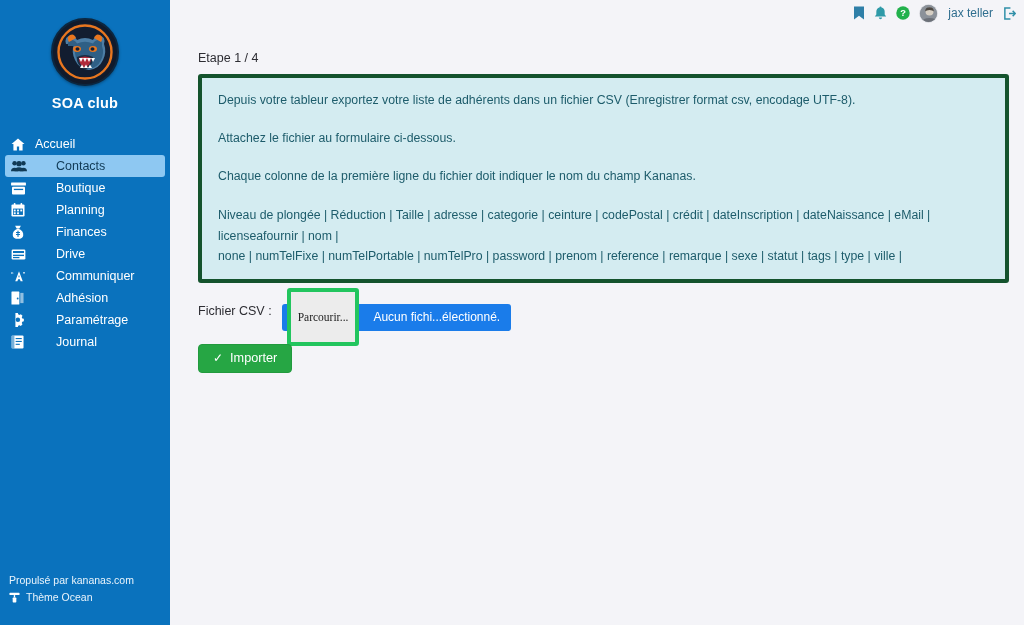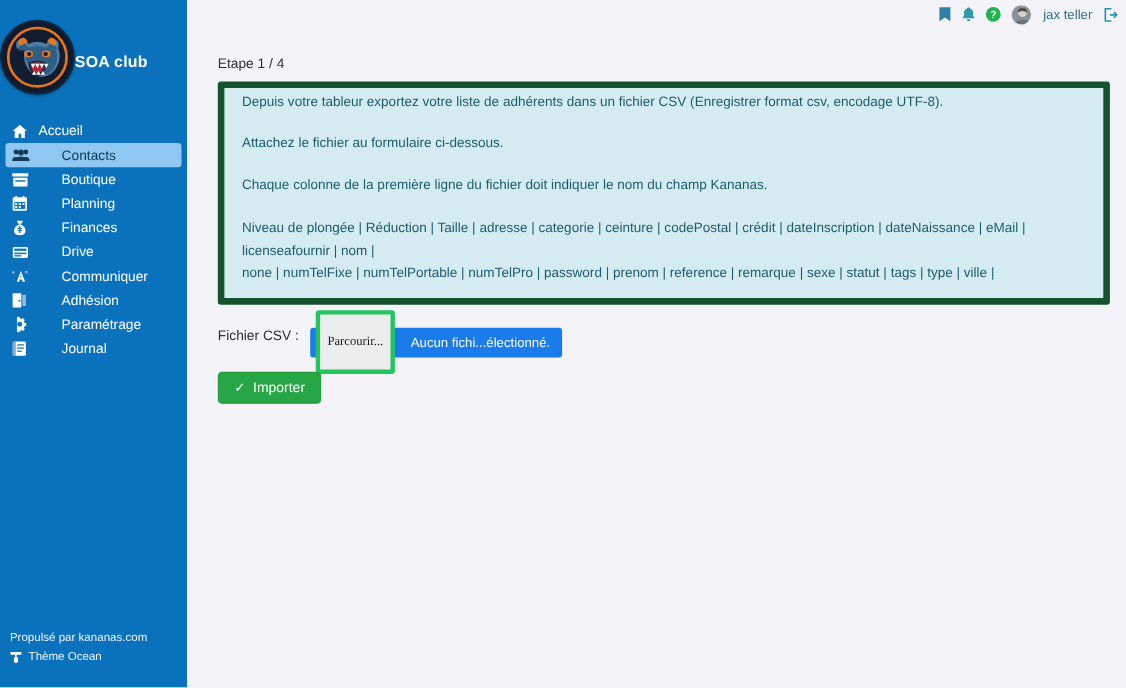--- a/index.html
+++ b/index.html
@@ -18,21 +18,21 @@
     width: 170px; height: 625px;
     background: #0a72bd;
     color: #ffffff;
     flex: 0 0 170px;
     position: relative;
     display: flex;
     flex-direction: column;
   }
   .brand {
     padding-top: 18px;
-    display: flex; flex-direction: row; align-items: center;
+    display: flex; flex-direction: column; align-items: center;
   }
   .logo-circle {
     width: 68px; height: 68px; border-radius: 50%;
     background: #111a2b;
     border: 2px solid #0c2740;
     display: flex; align-items: center; justify-content: center;
     overflow: hidden;
     box-shadow: 0 1px 3px rgba(0,0,0,.35);
   }
   .brand-name {
@@ -113,24 +113,24 @@
 
   .step-label {
     font-size: 12.5px;
     color: #2d2d33;
     margin-top: 25px;
     margin-bottom: 9px;
   }
 
   .alert-box {
     background: #d4ecf1;
-    border: 6px solid #14532d;
+    border: 4px solid #14532d;
     border-radius: 3px;
     width: 811px;
-    padding: 4px 16px 12px 16px;
+    padding: 14px 16px 12px 16px;
     color: #1d5c6b;
     font-size: 12.3px;
     line-height: 1.45;
   }
   .alert-p { margin: 0 0 20px 0; }
   .alert-p:last-child { margin-bottom: 0; }
   .fields-block { line-height: 1.66; }
 
   .file-row {
     display: flex; 

